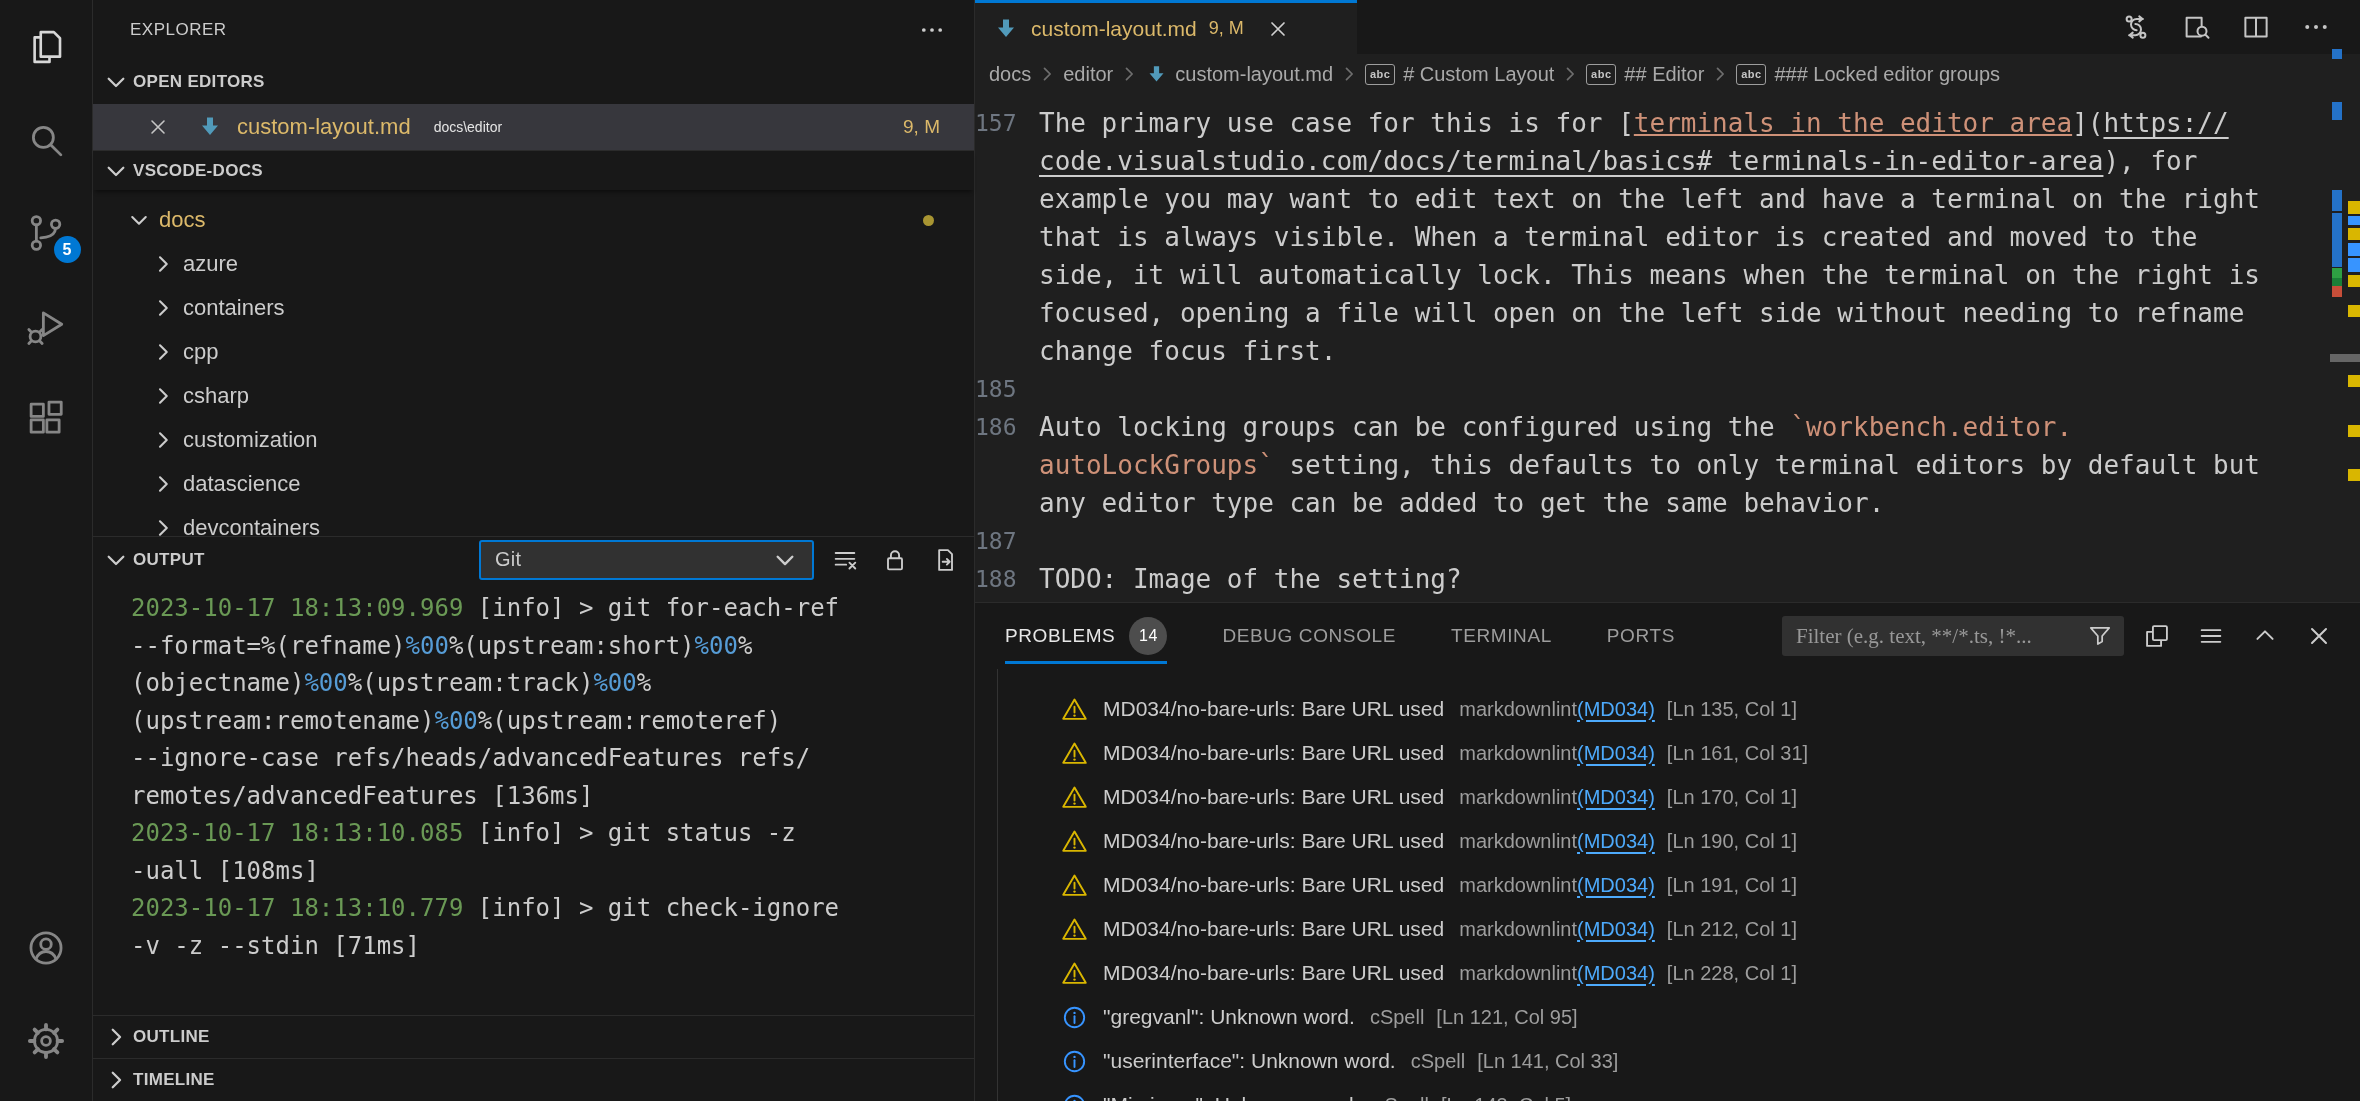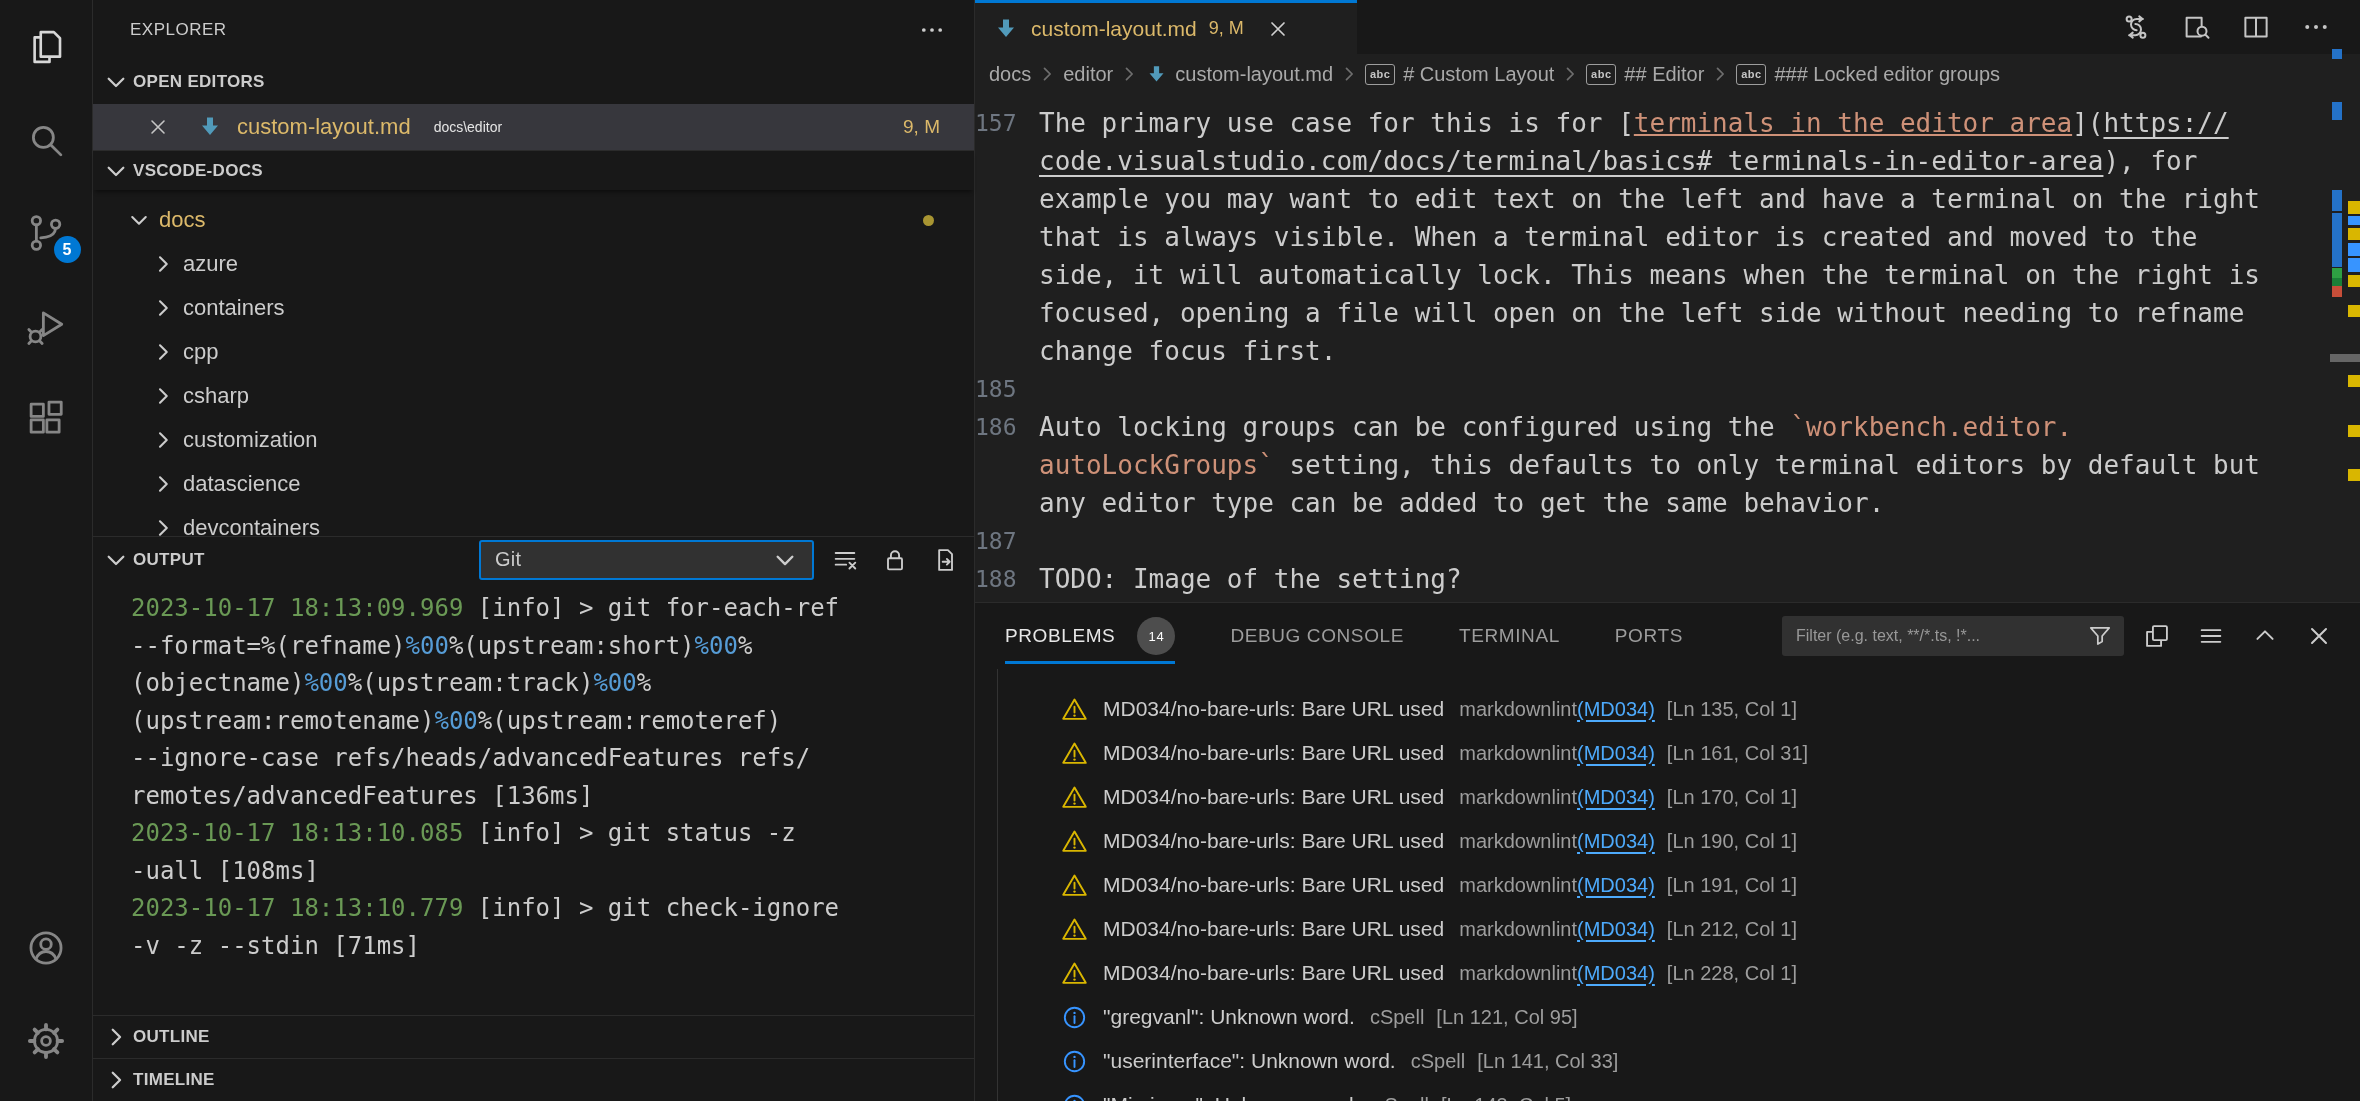--- a/index.html
+++ b/index.html
@@ -104,30 +104,30 @@
   .seg-c { color:#ce9178; }
   .seg-u { color:#cccccc; text-decoration:underline; text-underline-offset:5px; text-decoration-thickness:1.5px; }
 
   .ruler { position:absolute; top:0; right:0; width:30px; height:100%; }
   .mark { position:absolute; }
 
   
   .panel { flex:1; background:#181818; border-top:1px solid #2b2b2b;
     display:flex; flex-direction:column; min-height:0; }
   .panel-header { height:66px; display:flex; align-items:center; padding:0 26px 0 30px; flex-shrink:0; }
-  .ptab { position:relative; height:100%; display:flex; align-items:center; gap:22px;
+  .ptab { position:relative; height:100%; display:flex; align-items:center; gap:14px;
     font-size:19px; letter-spacing:0.6px; color:#9d9d9d; cursor:pointer; margin-right:55px; }
   .ptab.active { color:#e7e7e7; }
   .ptab.active::after { content:""; position:absolute; left:0; right:0; bottom:5px; height:3px; background:#0078d4; }
   .ptab-badge { min-width:38px; height:38px; border-radius:19px; background:#4d4d4d; color:#fff;
-    font-size:13px; display:flex; align-items:center; justify-content:center; padding:0 6px; }
+    font-size:16px; display:flex; align-items:center; justify-content:center; padding:0 6px; }
   .pfilter { margin-left:auto; width:342px; height:40px; background:#313131; border-radius:3px;
     display:flex; align-items:center; padding:0 10px 0 14px; margin-right:18px; }
   .pfilter input { flex:1; min-width:0; background:transparent; border:none; outline:none;
-    font-size:16px; color:#fdba74; font-family:Liberation Sans, sans-serif; }
+    font-size:21px; color:#fdba74; font-family:Liberation Serif, serif; }
   .pfilter input::placeholder { color:#989898; }
   .pfilter .icon { width:28px; height:28px; color:#cccccc; flex-shrink:0; }
   .pfilter svg { width:26px; height:26px; }
   .panel-actions { display:flex; align-items:center; gap:24px; }
   .panel-actions .icon { width:30px; height:30px; color:#cccccc; cursor:pointer; }
   .panel-actions svg { width:28px; height:28px; }
 
   .problems { flex:1; overflow:hidden; position:relative; padding-top:18px; }
   .prob-guide { position:absolute; left:22px; top:0; bottom:0; width:1px; background:#333333; }
   .prob-row { height:44px; display:flex; align-items:center; padding-left:85px; cursor:pointer; }

